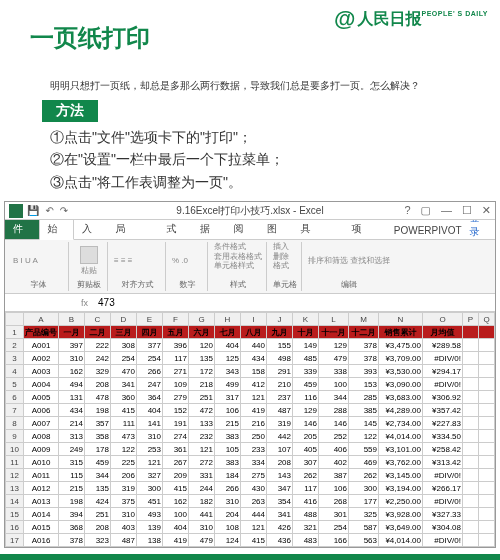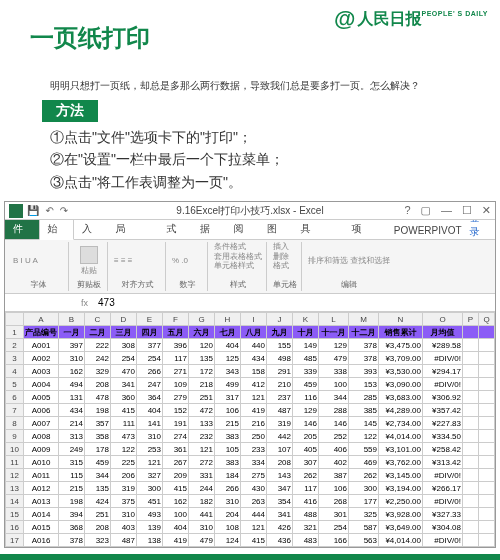--- a/index.html
+++ b/index.html
@@ -35,21 +35,21 @@
 .ex-fmla{display:flex;height:18px;border-bottom:1px solid #ccc;align-items:center;background:#fff}
 .ex-namebox{width:70px;border-right:1px solid #ccc;padding:0 4px;font-size:10px}
 .ex-fx{padding:0 6px;color:#888;}
 .ex-fmla-input{flex:1;padding:0 4px;font-size:10px}
 .ex-grid{overflow:hidden}
 .ex-table{border-collapse:collapse;font-size:8px;table-layout:fixed}
 .ex-table th,.ex-table td{border:1px solid #ccc;padding:0 1px;height:13px;text-align:center;overflow:hidden;white-space:nowrap}
 .ex-table th{background:#f0f0f0;font-weight:normal;color:#444}
 .ex-table th.row{width:18px}
 .ex-table td{text-align:right}
-.ex-table tr.hdr td{background:#8b5cf6;text-align:center;font-weight:bold}
+.ex-table tr.hdr td{background:#b91c1c;text-align:center;font-weight:bold}
 .ex-table td.col-a{text-align:center}
 .footer-bar{height:6px;background:#11874b;width:500px;position:fixed;bottom:0;left:0}
 </style>
 </head>
 <body>
 
 <div class="header">
   <div class="logo">
     <span class="logo-at">@</span>
     <span class="logo-txt">

